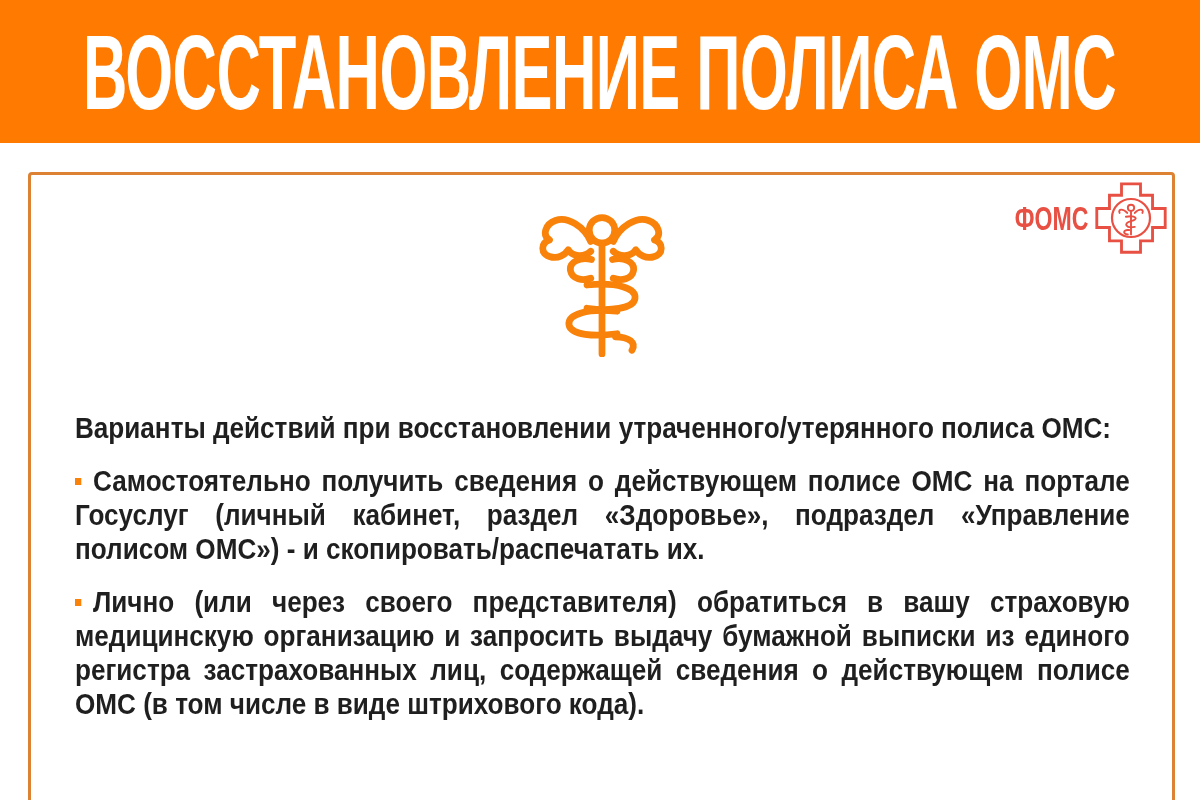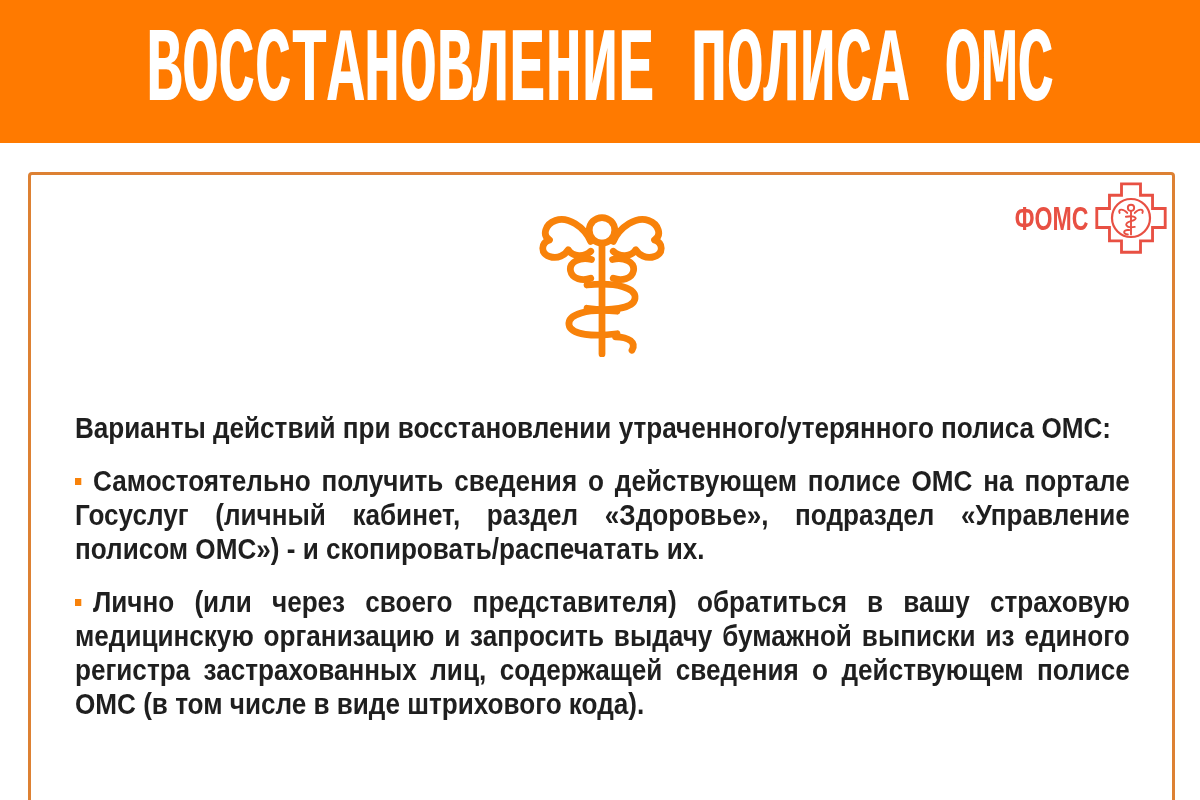--- a/index.html
+++ b/index.html
@@ -5,21 +5,21 @@
   html,body{margin:0;padding:0;}
   body{
     width:1200px;height:800px;
     background:#ffffff;
     font-family:"Liberation Sans","DejaVu Sans",sans-serif;
     overflow:hidden;position:relative;
   }
   .banner{
     position:absolute;left:0;top:0;width:1200px;height:143px;
     background:#FF7A00;
-    display:flex;align-items:center;justify-content:center;font-family:Liberation Mono, monospace;
+    display:flex;align-items:center;justify-content:center;
   }
   .title{
     margin:0;color:#ffffff;font-weight:700;
     font-size:106px;line-height:1;
     white-space:nowrap;
     transform:scaleX(0.58);transform-origin:center center;
     letter-spacing:-1px;
   }
   .card{
     position:absolute;left:28px;top:172px;

